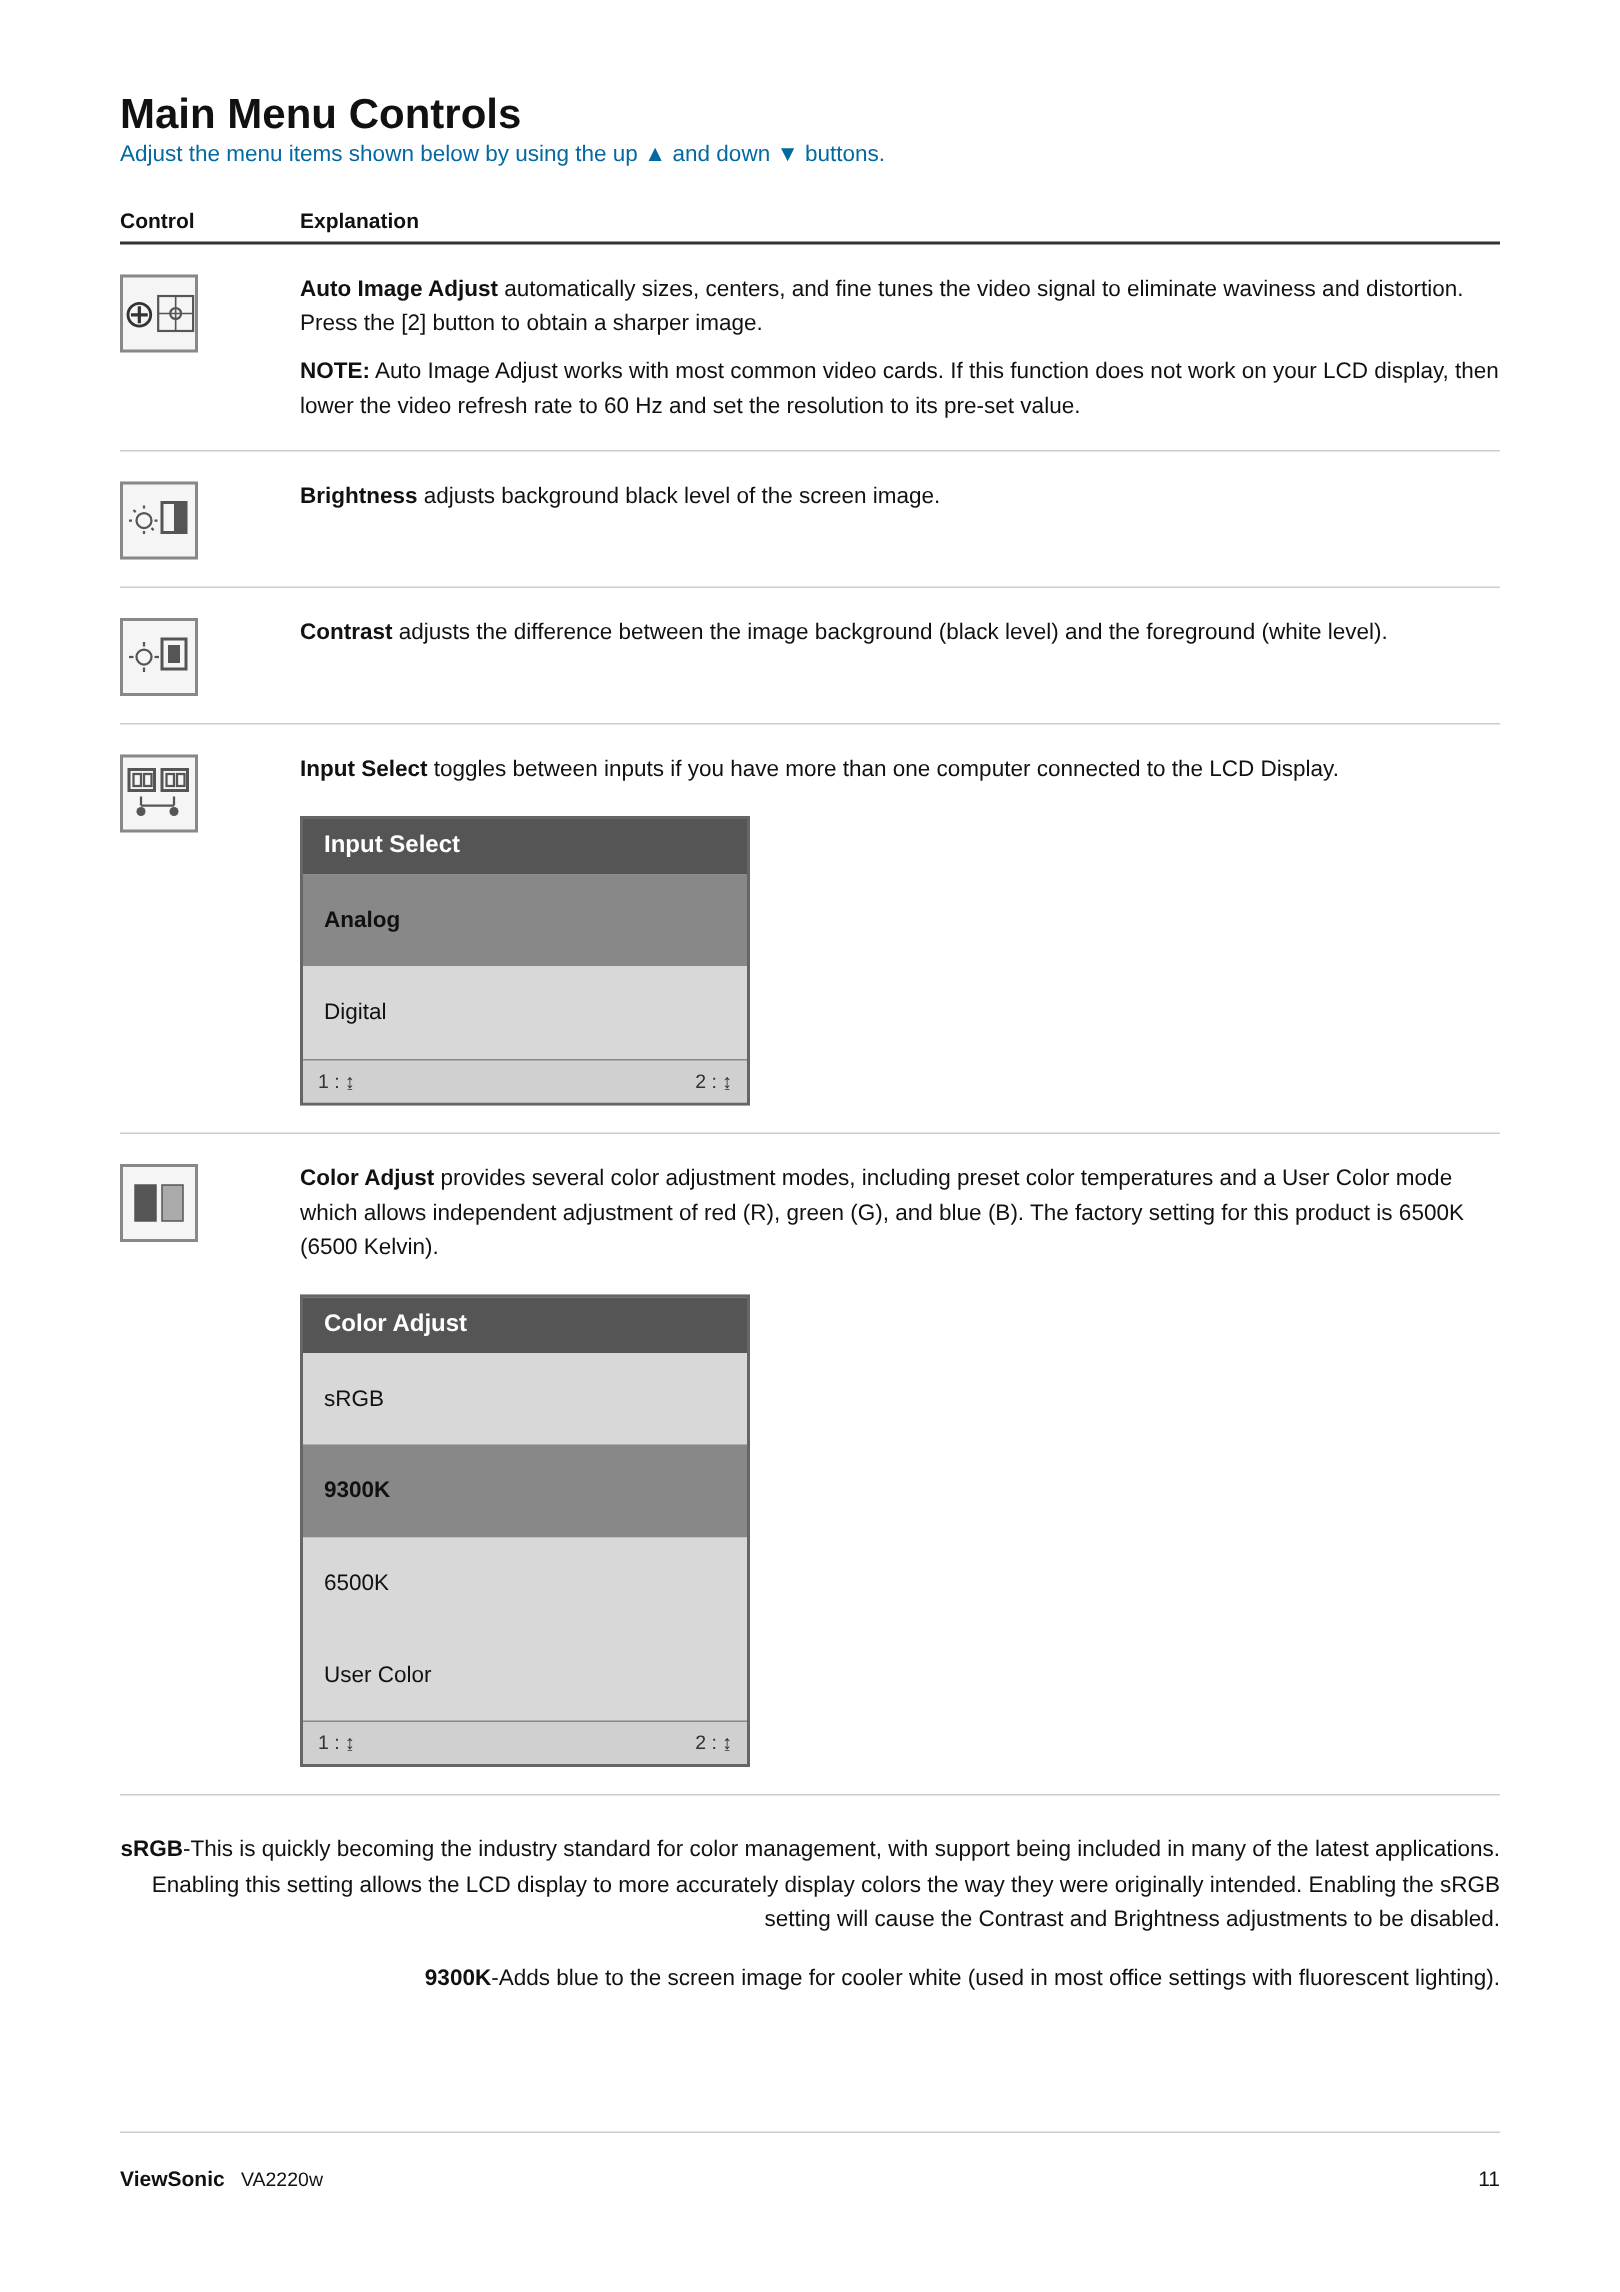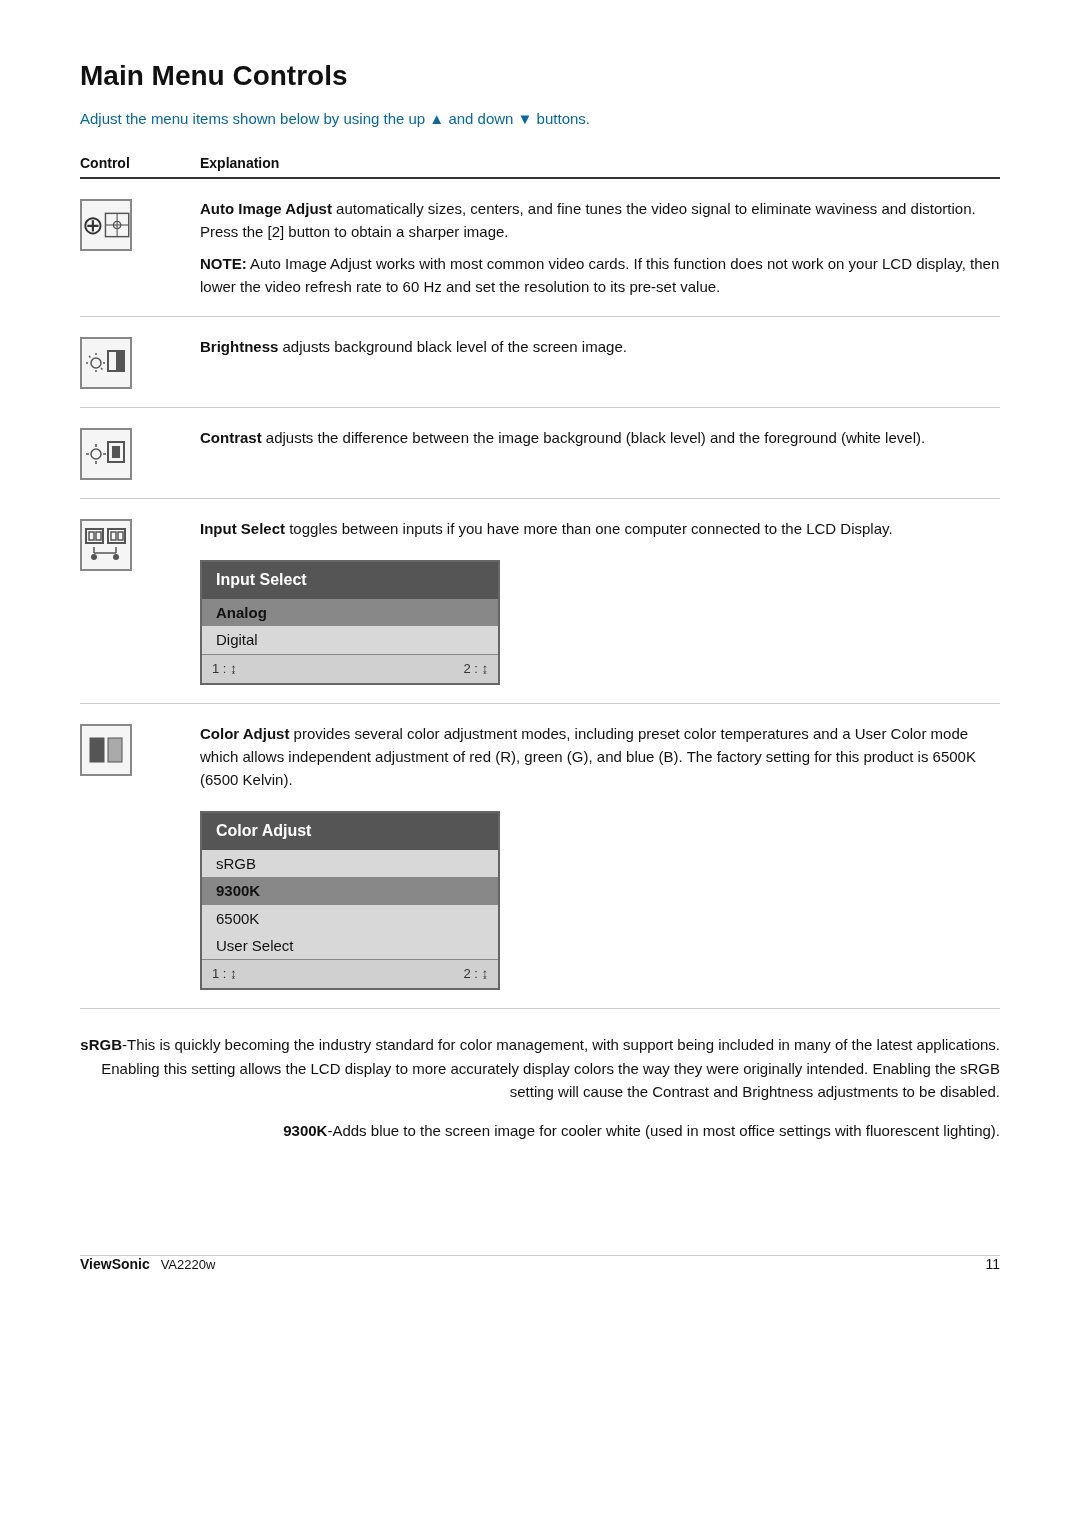--- a/index.html
+++ b/index.html
@@ -12,21 +12,21 @@
       color: #111;
       position: relative;
     }
     .page {
       padding: 60px 80px 80px 80px;
       position: relative;
     }
     h1 {
       font-size: 28px;
       font-weight: bold;
-      margin-bottom: 18px;
+      margin-bottom: 2px;
       font-family: Arial, Helvetica, sans-serif;
     }
     .intro {
       font-size: 15px;
       margin-bottom: 28px;
       color: #0369a1;
     }
     .table-header {
       display: flex;
       border-bottom: 2px solid #333;
@@ -127,21 +127,21 @@
       min-width: 300px;
     }
     .osd-title {
       background: #555;
       color: #fff;
       font-weight: bold;
       font-size: 16px;
       padding: 6px 14px;
     }
     .osd-item {
-      padding: 2px 14px;
+      padding: 19px 14px;
       font-size: 15px;
       color: #111;
       background: #d8d8d8;
     }
     .osd-item.selected {
       background: #888;
       font-weight: bold;
       color: #111;
     }
     .osd-footer {
@@ -157,21 +157,21 @@
     .page-footer {
       position: absolute;
       bottom: 30px;
       left: 80px;
       right: 80px;
       display: flex;
       justify-content: space-between;
       align-items: center;
       font-size: 13px;
       border-top: 1px solid #ccc;
-      padding-top: 0;
+      padding-top: 22px;
     }
     .viewsonic-brand {
       font-weight: bold;
       font-size: 14px;
     }
     .page-number {
       font-size: 14px;
     }
   </style>
 </head>
@@ -295,21 +295,21 @@
       </div>
     </div>
     <div class="col-text">
       <p><strong>Color Adjust</strong> provides several color adjustment modes, including preset color temperatures and a User Color mode which allows independent adjustment of red (R), green (G), and blue (B). The factory setting for this product is 6500K (6500 Kelvin).</p>
       
       <div class="osd-menu">
         <div class="osd-title">Color Adjust</div>
         <div class="osd-item">sRGB</div>
         <div class="osd-item selected">9300K</div>
         <div class="osd-item">6500K</div>
-        <div class="osd-item">User Select</div>
+        <div class="osd-item">User Color</div>
         <div class="osd-footer">
           <span>1 : ↨</span>
           <span>2 : ↨</span>
         </div>
       </div>
     </div>
   </div>
 
   <div style="margin-top: 24px; padding-bottom: 80px; text-align: right;">
     <p style="margin-bottom: 16px; font-size: 15px; line-height: 1.55;"><strong>sRGB</strong>-This is quickly becoming the industry standard for color management, with support being included in many of the latest applications. Enabling this setting allows the LCD display to more accurately display colors the way they were originally intended. Enabling the sRGB setting will cause the Contrast and Brightness adjustments to be disabled.</p>

